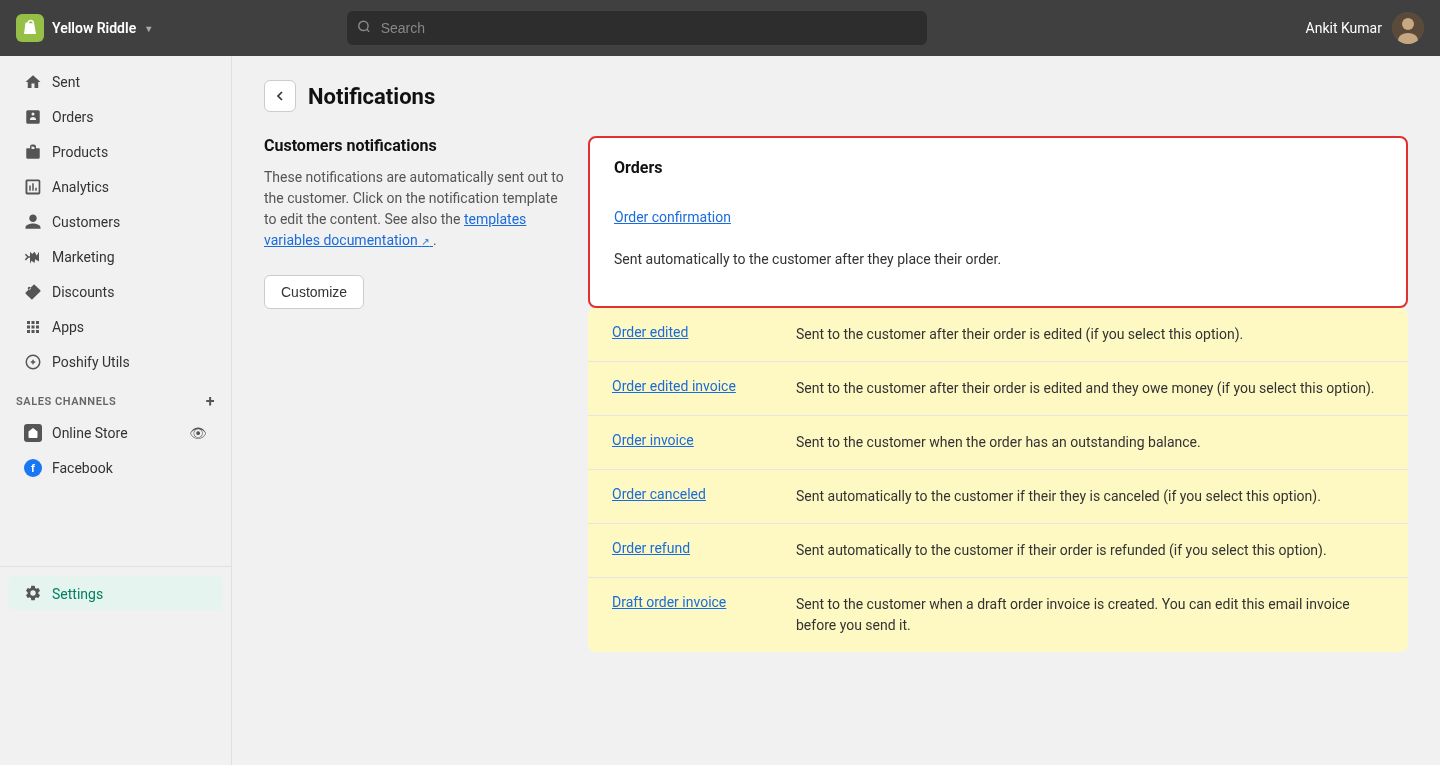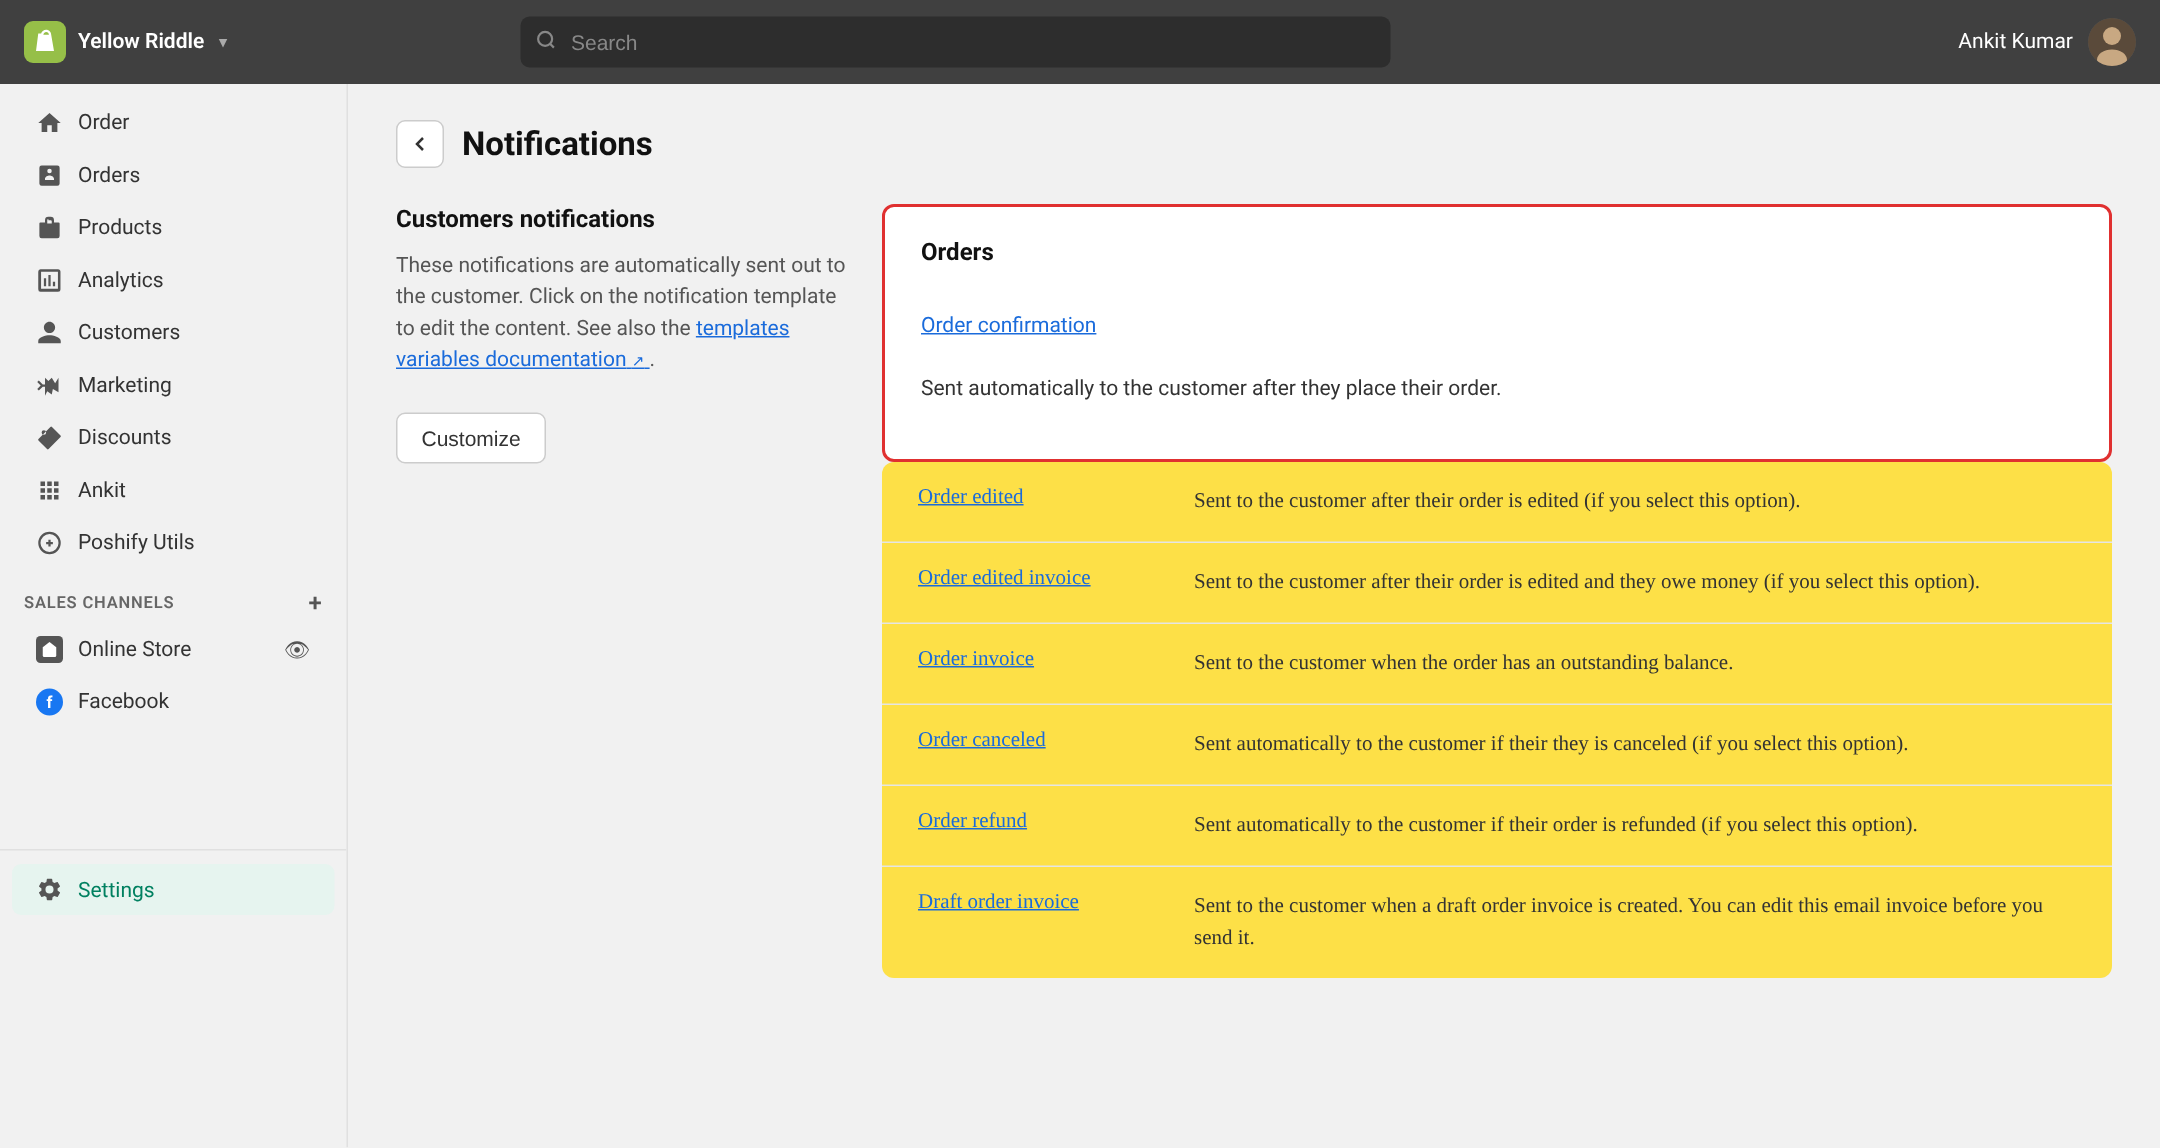--- a/index.html
+++ b/index.html
@@ -119,21 +119,21 @@
     .orders-title { font-size: 16px; font-weight: 700; color: #111; margin-bottom: 16px; }
 
     .notification-row {
       display: flex; gap: 24px; padding: 16px 0; border-bottom: 1px solid #e5e5e5; align-items: flex-start; flex-direction: column;
     }
     .notification-row:last-child { border-bottom: none; }
     .notification-link { color: #1a6bdb; text-decoration: underline; cursor: pointer; font-size: 14px; min-width: 160px; }
     .notification-desc { font-size: 14px; color: #333; line-height: 1.5; flex: 1; }
 
     
-    .notif-table { background: #fde047; border-radius: 8px; margin-top: 0; font-family: Liberation Serif, serif; }
+    .notif-table { background: #fef9c3; border-radius: 8px; margin-top: 0; }
     .notif-row-plain {
       display: flex; gap: 24px; padding: 16px 24px; border-bottom: 1px solid #e5e5e5; align-items: flex-start;
     }
     .notif-row-plain:last-child { border-bottom: none; }
 
     
     .fb-icon {
       width: 18px; height: 18px; background: #1877f2; border-radius: 50%;
       display: flex; align-items: center; justify-content: center; color: white; font-size: 11px; font-weight: bold;
     }
@@ -181,21 +181,21 @@
 <div class="layout">
 
   <div class="sidebar">
 
     <div class="nav-item">
       <span class="nav-icon">
         <svg viewBox="0 0 24 24">
             <path d="M10 20v-6h4v6h5v-8h3L12 3 2 12h3v8z"></path>
           </svg>
       </span>
-      <span>Order</span>
+      <span>Sent</span>
     </div>
     <div class="nav-item">
       <span class="nav-icon">
         <svg viewBox="0 0 24 24">
             <path d="M19 3H5a2 2 0 00-2 2v14a2 2 0 002 2h14a2 2 0 002-2V5a2 2 0 00-2-2zm-7 3a2 2 0 110 4 2 2 0 010-4zm4 10H8v-1c0-2 2.7-3 4-3s4 1 4 3v1z"></path>
           </svg>
       </span>
       <span>Orders</span>
     </div>
     <div class="nav-item">
@@ -237,21 +237,21 @@
           </svg>
       </span>
       <span>Discounts</span>
     </div>
     <div class="nav-item">
       <span class="nav-icon">
         <svg viewBox="0 0 24 24">
             <path d="M4 4h4v4H4V4zm6 0h4v4h-4V4zm6 0h4v4h-4V4zM4 10h4v4H4v-4zm6 0h4v4h-4v-4zm6 0h4v4h-4v-4zM4 16h4v4H4v-4zm6 0h4v4h-4v-4zm6 0h4v4h-4v-4z"></path>
           </svg>
       </span>
-      <span>Ankit</span>
+      <span>Apps</span>
     </div>
     <div class="nav-item">
       <span class="nav-icon">
         <svg viewBox="0 0 24 24">
             <circle cx="12" cy="12" r="9" fill="none" stroke="#555" stroke-width="2"></circle>
             <path d="M9 12h6M12 9v6" stroke="#555" stroke-width="2"></path>
           </svg>
       </span>
       <span>Poshify Utils</span>
     </div>

